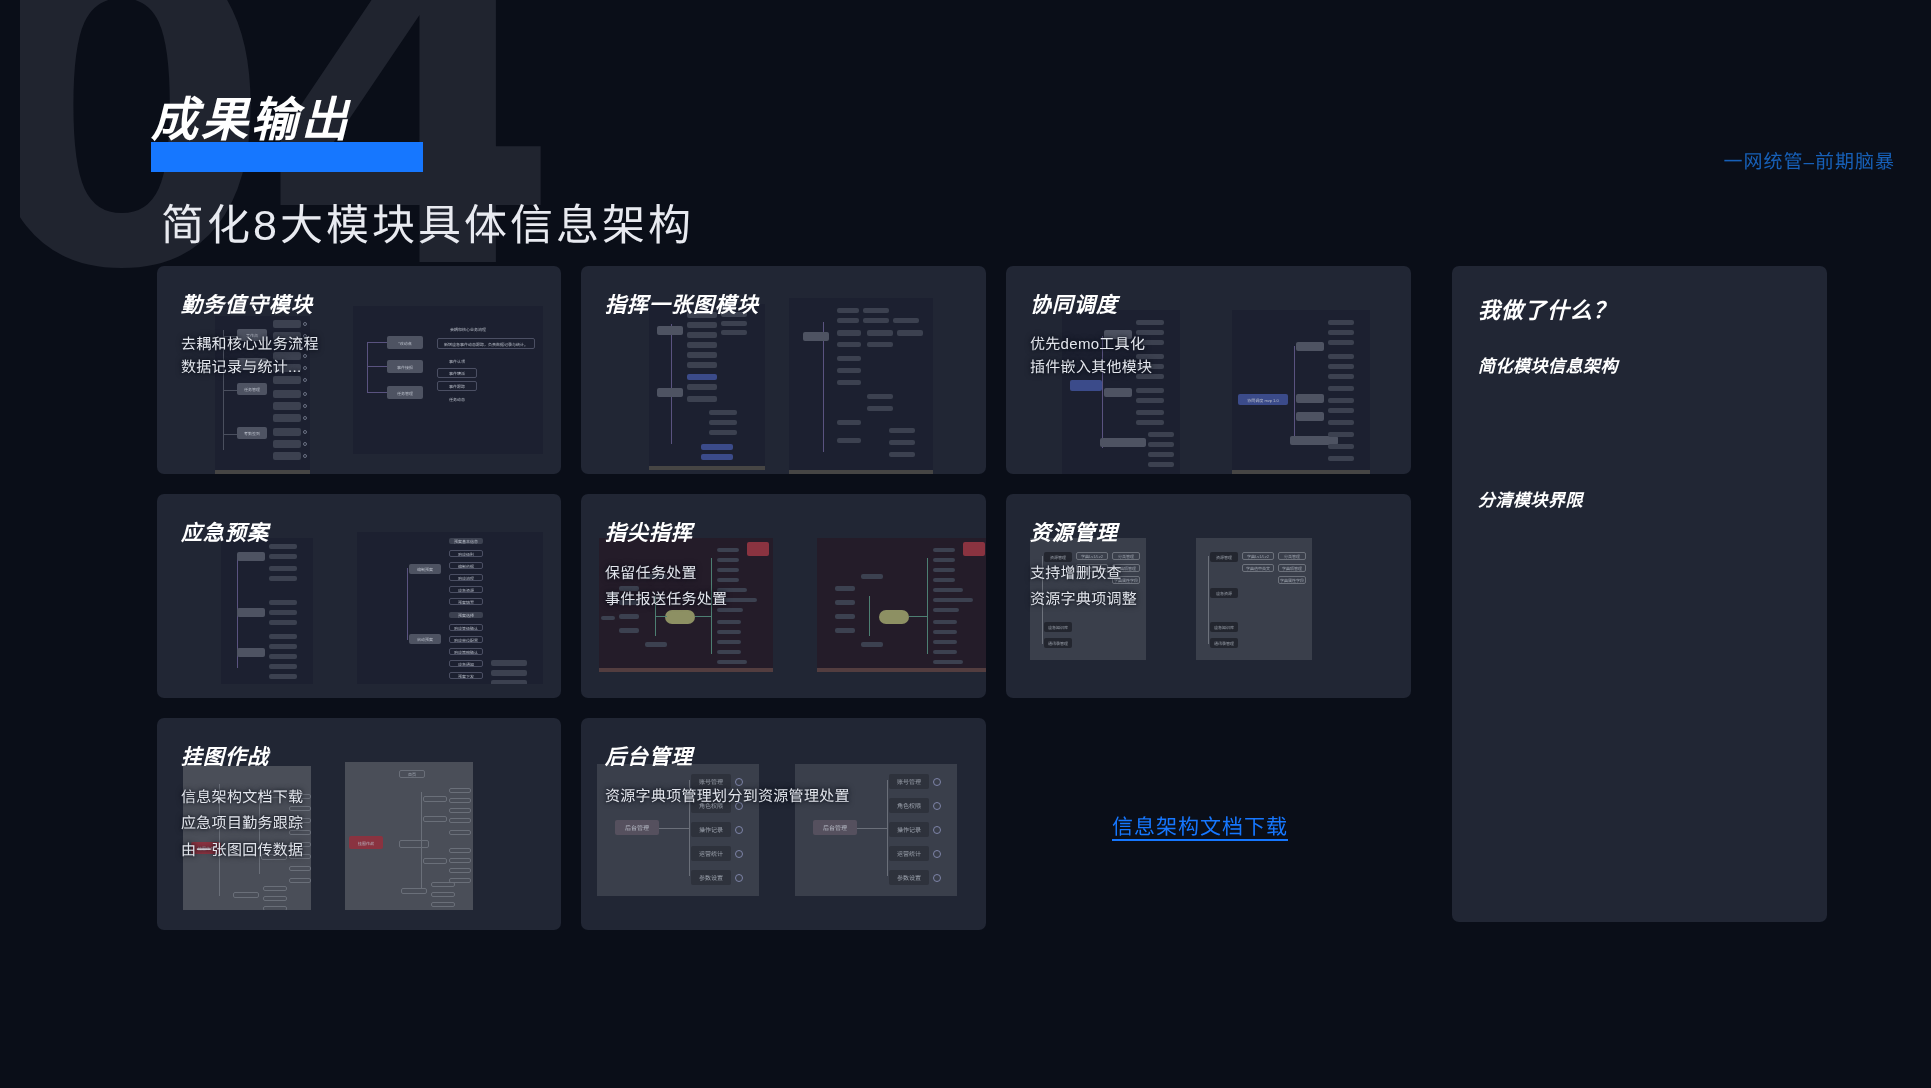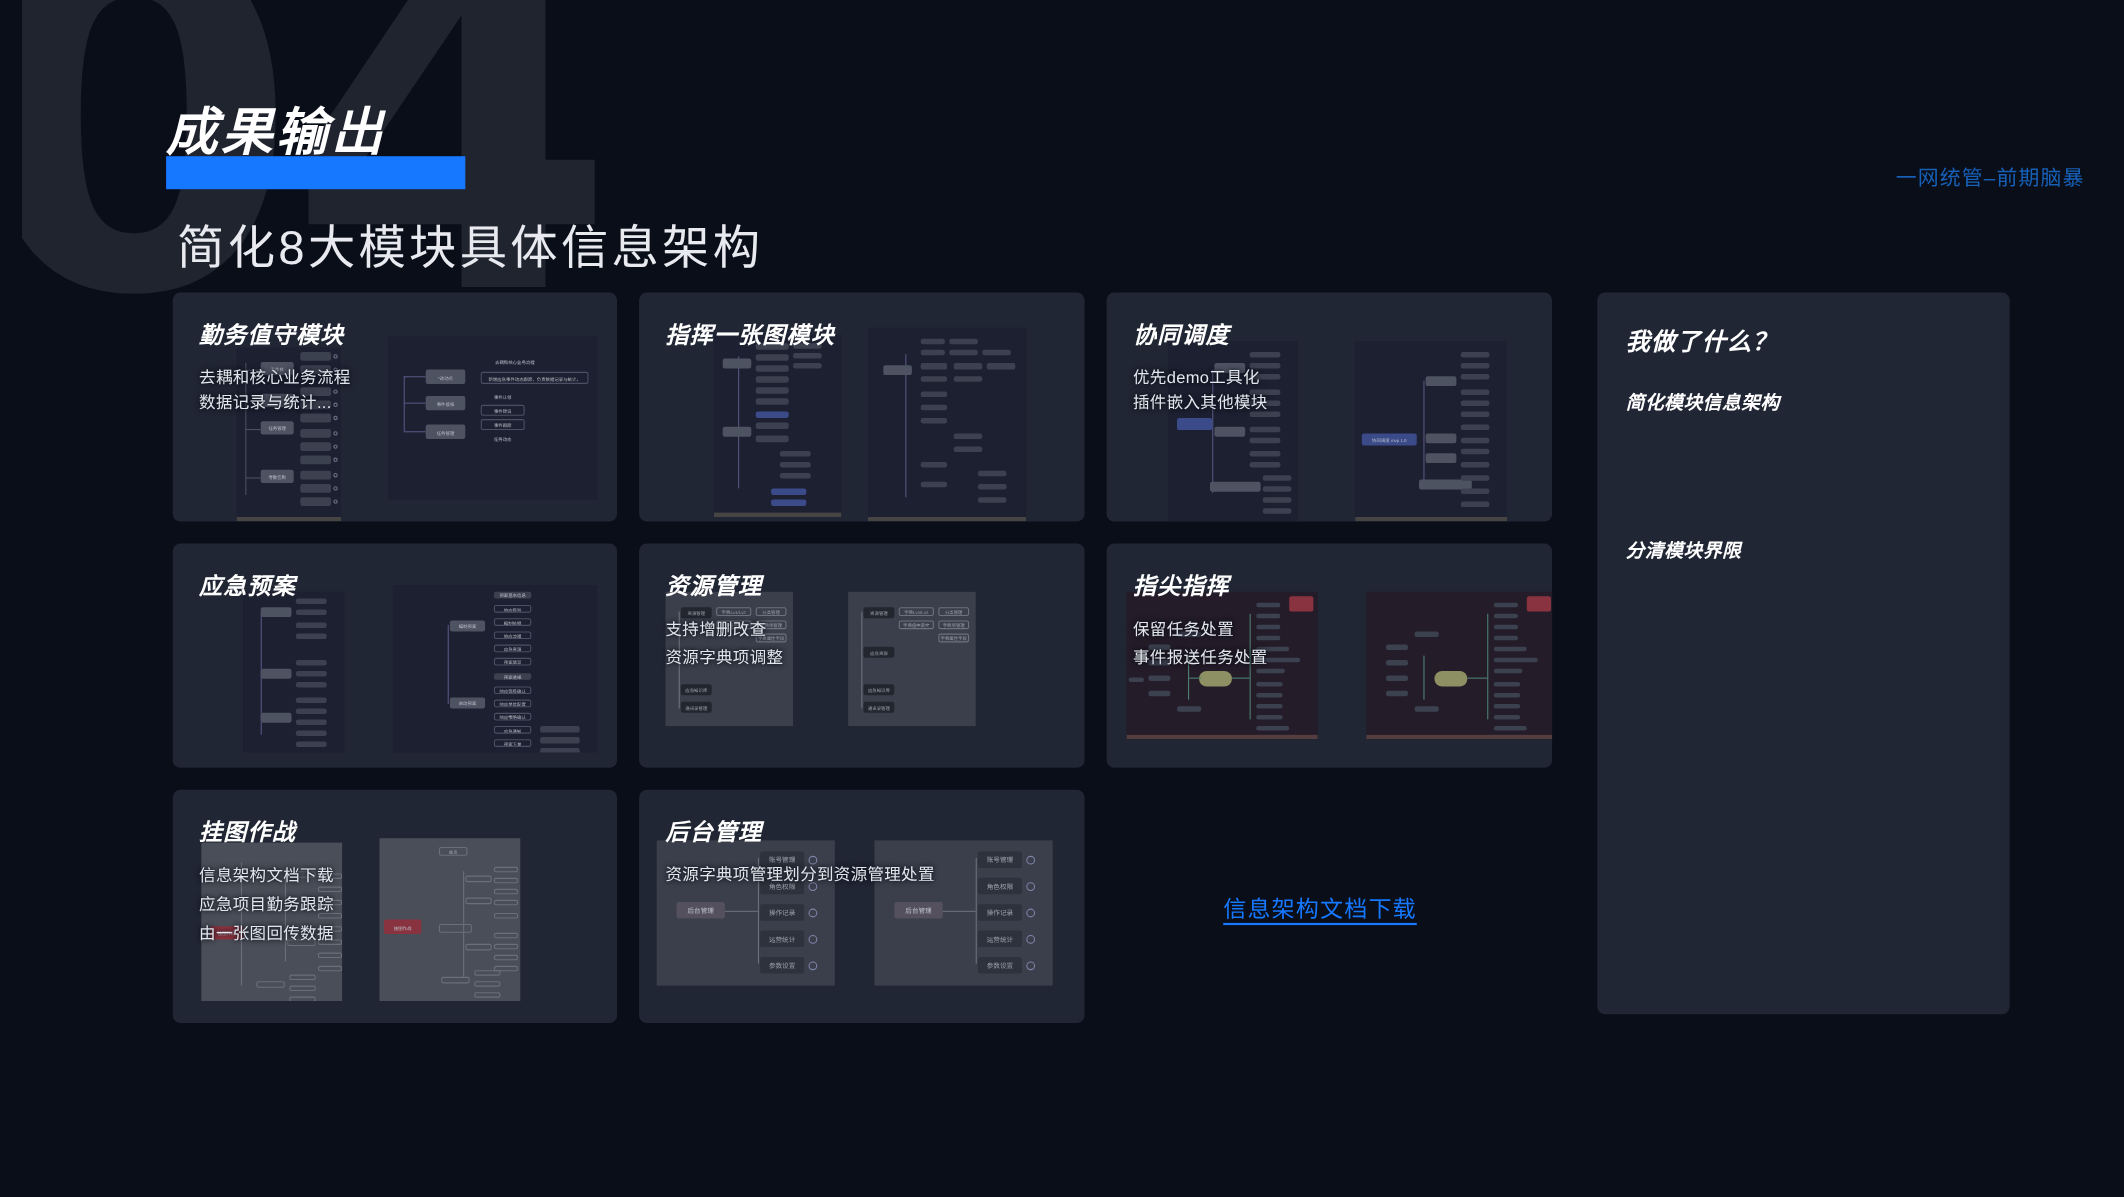--- a/index.html
+++ b/index.html
@@ -352,66 +352,20 @@
               <div class="nd txt" style="left:134px;top:128px;width:36px;height:6px;"></div>
               <div class="nd txt" style="left:134px;top:138px;width:36px;height:6px;"></div>
               <div class="nd txt" style="left:134px;top:148px;width:36px;height:6px;"></div>
             </div>
           </div>
           <div class="card-head">应急预案</div>
         </div>
 
         <div class="card w-md h-2">
           <div class="thumbs">
-            <div class="thumb tone-slate" style="left:24px;top:44px;width:116px;height:122px;">
-              <div class="ln v" style="left:12px;top:18px;height:88px;background:#6d727c;"></div>
-              <div class="nd txt" style="left:14px;top:14px;width:28px;height:10px;background:#23262f;color:#9aa0ab;">资源管理</div>
-              <div class="nd txt" style="left:14px;top:84px;width:28px;height:10px;background:#23262f;color:#9aa0ab;">应急知识库</div>
-              <div class="nd txt" style="left:14px;top:100px;width:28px;height:10px;background:#23262f;color:#9aa0ab;">通讯录管理</div>
-              <div class="nd txt" style="left:48px;top:4px;width:14px;height:5px;background:transparent;color:#86flattened;"></div>
-              <div class="nd txt" style="left:46px;top:14px;width:32px;height:8px;background:transparent;border:1px solid #6d727c;color:#9aa0ab;">字典Lv1/Lv2</div>
-              <div class="nd txt" style="left:46px;top:26px;width:32px;height:8px;background:transparent;border:1px solid #6d727c;color:#9aa0ab;">字典值中英文</div>
-              <div class="nd txt" style="left:82px;top:14px;width:28px;height:8px;background:transparent;border:1px solid #6d727c;color:#9aa0ab;">分类管理</div>
-              <div class="nd txt" style="left:82px;top:26px;width:28px;height:8px;background:transparent;border:1px solid #6d727c;color:#9aa0ab;">字典项管理</div>
-              <div class="nd txt" style="left:82px;top:38px;width:28px;height:8px;background:transparent;border:1px solid #6d727c;color:#9aa0ab;">字典属性字段</div>
-              <div class="nd txt" style="left:46px;top:42px;width:32px;height:6px;background:transparent;color:#9aa0ab;"></div>
-              <div class="nd txt" style="left:46px;top:52px;width:32px;height:6px;background:transparent;color:#9aa0ab;"></div>
-              <div class="nd txt" style="left:46px;top:62px;width:32px;height:6px;background:transparent;color:#9aa0ab;"></div>
-              <div class="nd txt" style="left:46px;top:72px;width:32px;height:6px;background:transparent;color:#9aa0ab;"></div>
-              <div class="nd txt" style="left:46px;top:86px;width:24px;height:5px;background:transparent;color:#9aa0ab;"></div>
-              <div class="nd txt" style="left:46px;top:96px;width:24px;height:5px;background:transparent;color:#9aa0ab;"></div>
-            </div>
-            <div class="thumb tone-slate" style="left:190px;top:44px;width:116px;height:122px;">
-              <div class="ln v" style="left:12px;top:18px;height:88px;background:#6d727c;"></div>
-              <div class="nd txt" style="left:14px;top:14px;width:28px;height:10px;background:#23262f;color:#9aa0ab;">资源管理</div>
-              <div class="nd txt" style="left:14px;top:50px;width:28px;height:10px;background:#23262f;color:#9aa0ab;">应急资源</div>
-              <div class="nd txt" style="left:14px;top:84px;width:28px;height:10px;background:#23262f;color:#9aa0ab;">应急知识库</div>
-              <div class="nd txt" style="left:14px;top:100px;width:28px;height:10px;background:#23262f;color:#9aa0ab;">通讯录管理</div>
-              <div class="nd txt" style="left:46px;top:14px;width:32px;height:8px;background:transparent;border:1px solid #6d727c;color:#9aa0ab;">字典Lv1/Lv2</div>
-              <div class="nd txt" style="left:46px;top:26px;width:32px;height:8px;background:transparent;border:1px solid #6d727c;color:#9aa0ab;">字典值中英文</div>
-              <div class="nd txt" style="left:82px;top:14px;width:28px;height:8px;background:transparent;border:1px solid #6d727c;color:#9aa0ab;">分类管理</div>
-              <div class="nd txt" style="left:82px;top:26px;width:28px;height:8px;background:transparent;border:1px solid #6d727c;color:#9aa0ab;">字典项管理</div>
-              <div class="nd txt" style="left:82px;top:38px;width:28px;height:8px;background:transparent;border:1px solid #6d727c;color:#9aa0ab;">字典属性字段</div>
-              <div class="nd txt" style="left:46px;top:42px;width:32px;height:6px;background:transparent;color:#9aa0ab;"></div>
-              <div class="nd txt" style="left:46px;top:52px;width:32px;height:6px;background:transparent;color:#9aa0ab;"></div>
-              <div class="nd txt" style="left:46px;top:62px;width:32px;height:6px;background:transparent;color:#9aa0ab;"></div>
-              <div class="nd txt" style="left:46px;top:72px;width:32px;height:6px;background:transparent;color:#9aa0ab;"></div>
-              <div class="nd txt" style="left:46px;top:86px;width:24px;height:5px;background:transparent;color:#9aa0ab;"></div>
-              <div class="nd txt" style="left:46px;top:96px;width:24px;height:5px;background:transparent;color:#9aa0ab;"></div>
-            </div>
-          </div>
-          <div class="card-head">资源管理</div>
-          <div class="card-lines wide">
-            <div>支持增删改查</div>
-            <div>资源字典项调整</div>
-          </div>
-        </div>
-
-        <div class="card w-md h-2">
-          <div class="thumbs">
             <div class="thumb tone-plum" style="left:18px;top:44px;width:174px;height:134px;">
               <div class="nd red txt" style="left:148px;top:4px;width:22px;height:14px;"></div>
               <div class="nd olive" style="left:66px;top:72px;width:30px;height:14px;"></div>
               <div class="ln teal v" style="left:56px;top:58px;height:40px;"></div>
               <div class="ln teal h" style="left:56px;top:78px;width:12px;"></div>
               <div class="ln teal v" style="left:112px;top:20px;height:96px;"></div>
               <div class="ln teal h" style="left:96px;top:78px;width:16px;"></div>
               <div class="nd txt" style="left:20px;top:48px;width:20px;height:5px;"></div>
               <div class="nd txt" style="left:20px;top:62px;width:20px;height:5px;"></div>
               <div class="nd txt" style="left:20px;top:76px;width:20px;height:5px;"></div>
@@ -459,20 +413,66 @@
               <div class="nd txt" style="left:116px;top:122px;width:30px;height:4px;"></div>
               <div class="thumb-strip rose"></div>
             </div>
           </div>
           <div class="card-head">指尖指挥</div>
           <div class="card-lines wide">
             <div>保留任务处置</div>
             <div>事件报送任务处置</div>
           </div>
         </div>
+
+        <div class="card w-md h-2">
+          <div class="thumbs">
+            <div class="thumb tone-slate" style="left:24px;top:44px;width:116px;height:122px;">
+              <div class="ln v" style="left:12px;top:18px;height:88px;background:#6d727c;"></div>
+              <div class="nd txt" style="left:14px;top:14px;width:28px;height:10px;background:#23262f;color:#9aa0ab;">资源管理</div>
+              <div class="nd txt" style="left:14px;top:84px;width:28px;height:10px;background:#23262f;color:#9aa0ab;">应急知识库</div>
+              <div class="nd txt" style="left:14px;top:100px;width:28px;height:10px;background:#23262f;color:#9aa0ab;">通讯录管理</div>
+              <div class="nd txt" style="left:48px;top:4px;width:14px;height:5px;background:transparent;color:#86flattened;"></div>
+              <div class="nd txt" style="left:46px;top:14px;width:32px;height:8px;background:transparent;border:1px solid #6d727c;color:#9aa0ab;">字典Lv1/Lv2</div>
+              <div class="nd txt" style="left:46px;top:26px;width:32px;height:8px;background:transparent;border:1px solid #6d727c;color:#9aa0ab;">字典值中英文</div>
+              <div class="nd txt" style="left:82px;top:14px;width:28px;height:8px;background:transparent;border:1px solid #6d727c;color:#9aa0ab;">分类管理</div>
+              <div class="nd txt" style="left:82px;top:26px;width:28px;height:8px;background:transparent;border:1px solid #6d727c;color:#9aa0ab;">字典项管理</div>
+              <div class="nd txt" style="left:82px;top:38px;width:28px;height:8px;background:transparent;border:1px solid #6d727c;color:#9aa0ab;">字典属性字段</div>
+              <div class="nd txt" style="left:46px;top:42px;width:32px;height:6px;background:transparent;color:#9aa0ab;"></div>
+              <div class="nd txt" style="left:46px;top:52px;width:32px;height:6px;background:transparent;color:#9aa0ab;"></div>
+              <div class="nd txt" style="left:46px;top:62px;width:32px;height:6px;background:transparent;color:#9aa0ab;"></div>
+              <div class="nd txt" style="left:46px;top:72px;width:32px;height:6px;background:transparent;color:#9aa0ab;"></div>
+              <div class="nd txt" style="left:46px;top:86px;width:24px;height:5px;background:transparent;color:#9aa0ab;"></div>
+              <div class="nd txt" style="left:46px;top:96px;width:24px;height:5px;background:transparent;color:#9aa0ab;"></div>
+            </div>
+            <div class="thumb tone-slate" style="left:190px;top:44px;width:116px;height:122px;">
+              <div class="ln v" style="left:12px;top:18px;height:88px;background:#6d727c;"></div>
+              <div class="nd txt" style="left:14px;top:14px;width:28px;height:10px;background:#23262f;color:#9aa0ab;">资源管理</div>
+              <div class="nd txt" style="left:14px;top:50px;width:28px;height:10px;background:#23262f;color:#9aa0ab;">应急资源</div>
+              <div class="nd txt" style="left:14px;top:84px;width:28px;height:10px;background:#23262f;color:#9aa0ab;">应急知识库</div>
+              <div class="nd txt" style="left:14px;top:100px;width:28px;height:10px;background:#23262f;color:#9aa0ab;">通讯录管理</div>
+              <div class="nd txt" style="left:46px;top:14px;width:32px;height:8px;background:transparent;border:1px solid #6d727c;color:#9aa0ab;">字典Lv1/Lv2</div>
+              <div class="nd txt" style="left:46px;top:26px;width:32px;height:8px;background:transparent;border:1px solid #6d727c;color:#9aa0ab;">字典值中英文</div>
+              <div class="nd txt" style="left:82px;top:14px;width:28px;height:8px;background:transparent;border:1px solid #6d727c;color:#9aa0ab;">分类管理</div>
+              <div class="nd txt" style="left:82px;top:26px;width:28px;height:8px;background:transparent;border:1px solid #6d727c;color:#9aa0ab;">字典项管理</div>
+              <div class="nd txt" style="left:82px;top:38px;width:28px;height:8px;background:transparent;border:1px solid #6d727c;color:#9aa0ab;">字典属性字段</div>
+              <div class="nd txt" style="left:46px;top:42px;width:32px;height:6px;background:transparent;color:#9aa0ab;"></div>
+              <div class="nd txt" style="left:46px;top:52px;width:32px;height:6px;background:transparent;color:#9aa0ab;"></div>
+              <div class="nd txt" style="left:46px;top:62px;width:32px;height:6px;background:transparent;color:#9aa0ab;"></div>
+              <div class="nd txt" style="left:46px;top:72px;width:32px;height:6px;background:transparent;color:#9aa0ab;"></div>
+              <div class="nd txt" style="left:46px;top:86px;width:24px;height:5px;background:transparent;color:#9aa0ab;"></div>
+              <div class="nd txt" style="left:46px;top:96px;width:24px;height:5px;background:transparent;color:#9aa0ab;"></div>
+            </div>
+          </div>
+          <div class="card-head">资源管理</div>
+          <div class="card-lines wide">
+            <div>支持增删改查</div>
+            <div>资源字典项调整</div>
+          </div>
+        </div>
       </div>
 
       <div class="row">
 
         <div class="card w-sm h-3">
           <div class="thumbs">
             <div class="thumb tone-gray" style="left:26px;top:48px;width:128px;height:144px;">
               <div class="nd red txt" style="left:8px;top:76px;width:30px;height:12px;">挂图作战</div>
               <div class="ln v" style="left:36px;top:18px;height:112px;background:#6a6f79;"></div>
               <div class="ln v" style="left:76px;top:24px;height:84px;background:#6a6f79;"></div>

